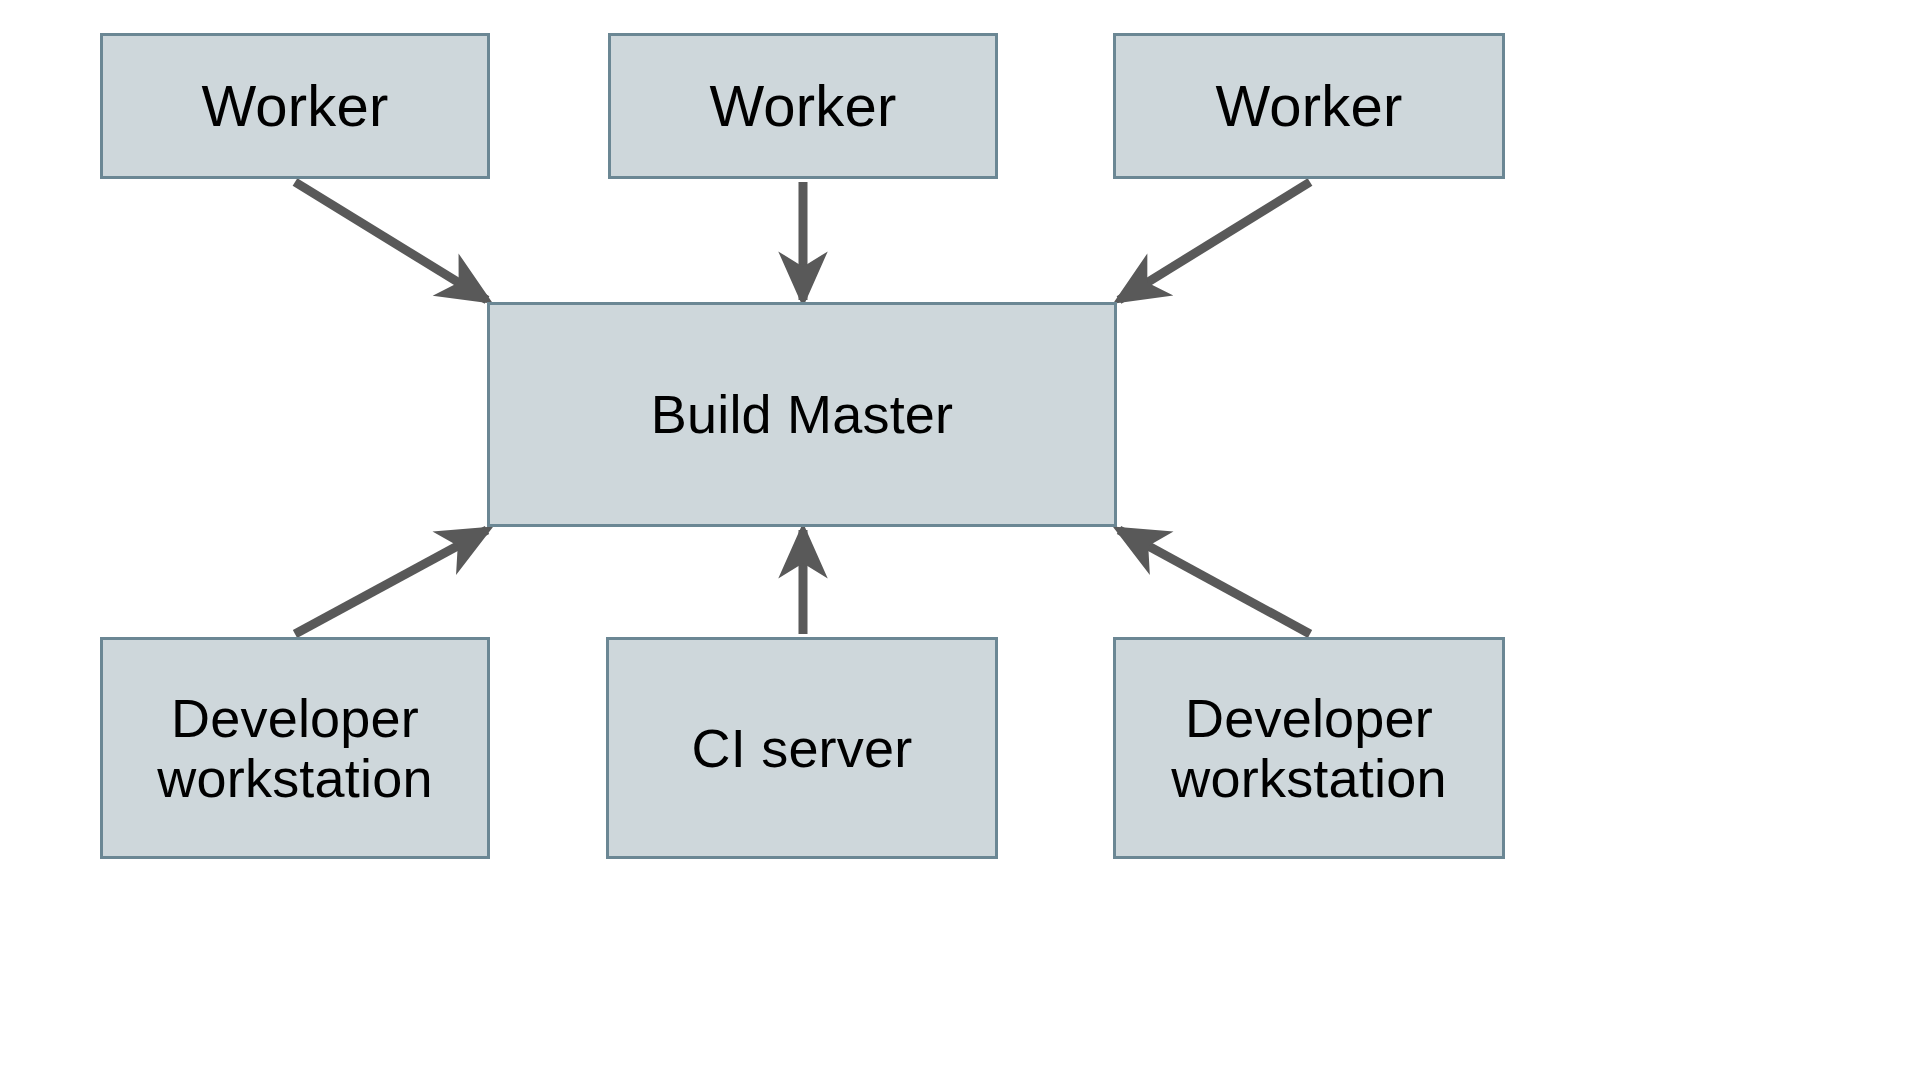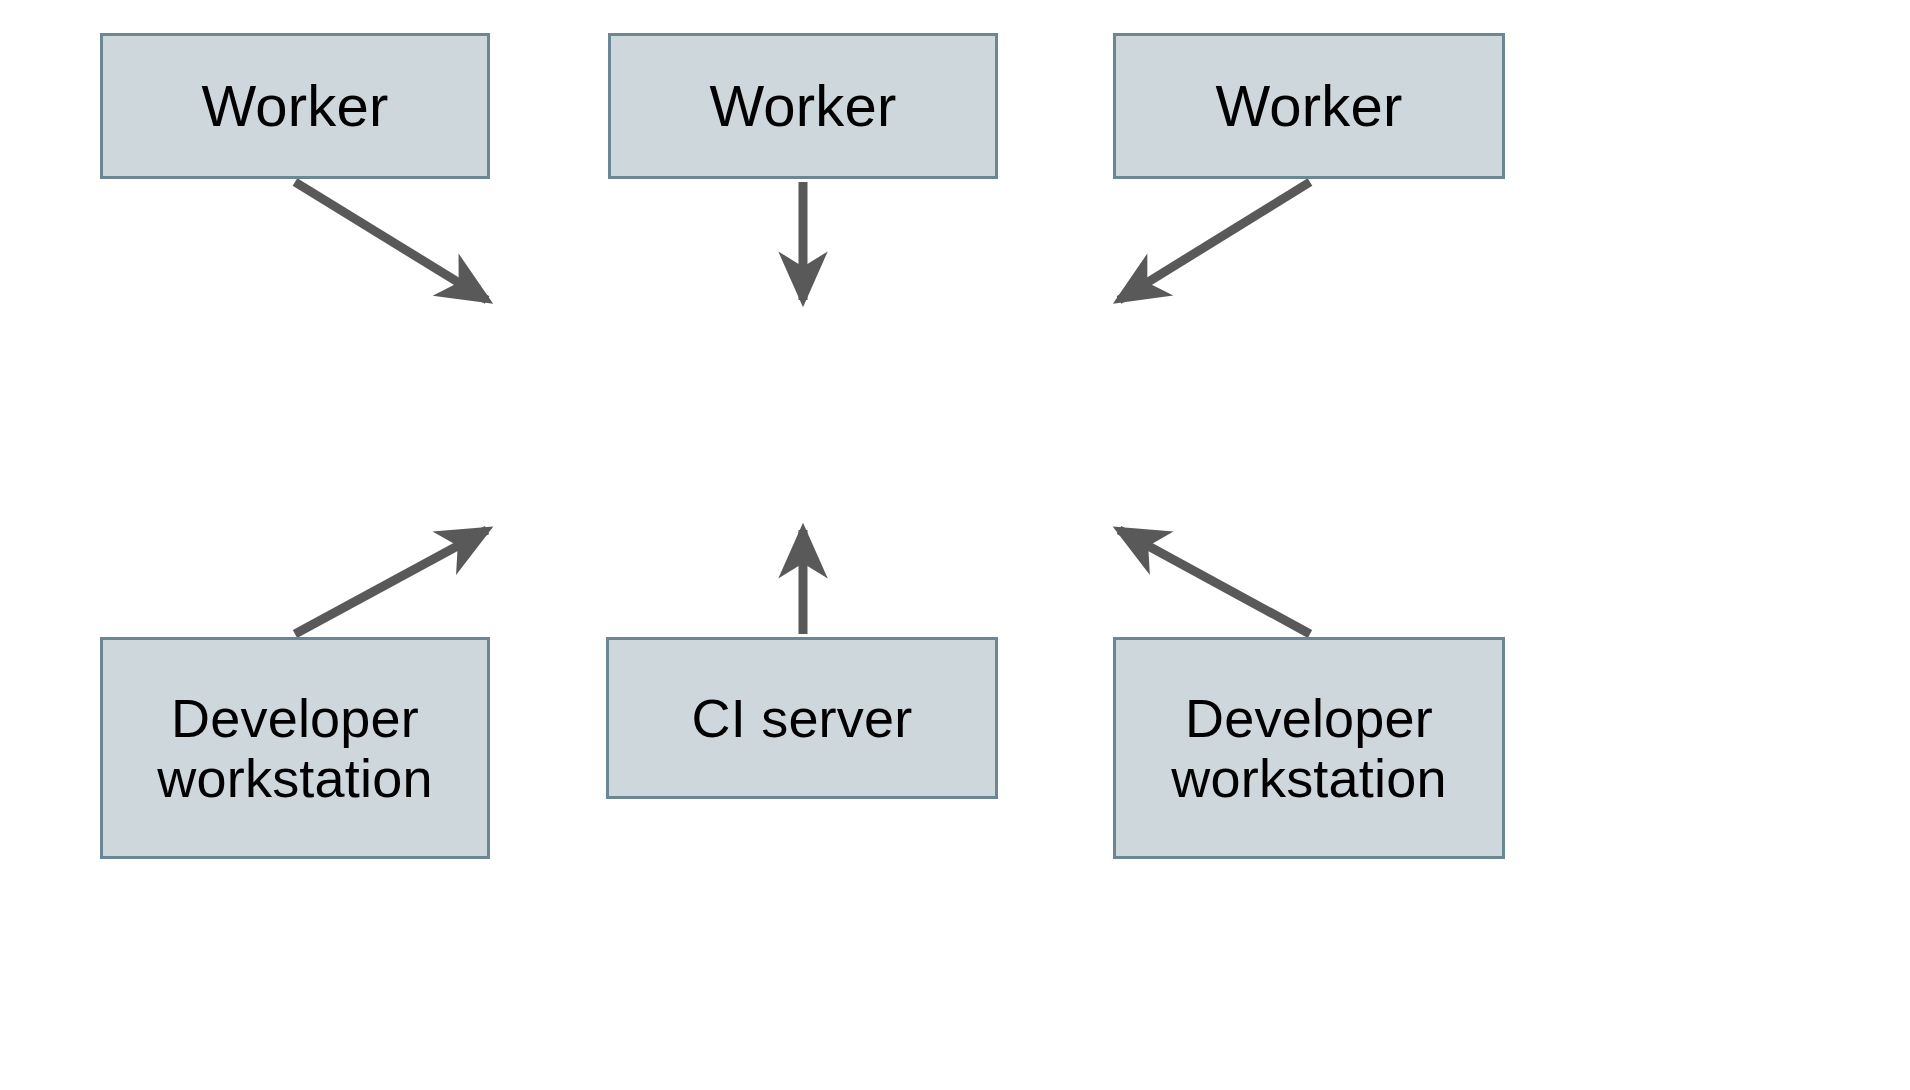--- a/index.html
+++ b/index.html
@@ -44,21 +44,21 @@
   .node-label {
     display: block;
     white-space: pre-line;
     padding: 0 10px;
   }
   #node-worker-1 { left: 100px;  top: 33px;  width: 390px; height: 146px; font-size: 58px; }
   #node-worker-2 { left: 608px;  top: 33px;  width: 390px; height: 146px; font-size: 58px; }
   #node-worker-3 { left: 1113px; top: 33px;  width: 392px; height: 146px; font-size: 58px; }
   #node-build-master { left: 487px; top: 302px; width: 630px; height: 225px; font-size: 54px; }
   #node-dev-ws-left  { left: 100px;  top: 637px; width: 390px; height: 222px; font-size: 54px; }
-  #node-ci-server    { left: 606px;  top: 637px; width: 392px; height: 162px; font-size: 54px; }
+  #node-ci-server    { left: 606px;  top: 637px; width: 392px; height: 222px; font-size: 54px; }
   #node-dev-ws-right { left: 1113px; top: 637px; width: 392px; height: 222px; font-size: 54px; }
 </style>
 </head>
 <body>
 
 <div id="diagram-canvas">
 
   <svg class="edge-layer" viewBox="0 0 1910 1090" width="1910" height="1090" xmlns="http://www.w3.org/2000/svg">
     <defs>
       <marker id="arrowhead" markerWidth="7" markerHeight="7" refX="5.6" refY="3" orient="auto" markerUnits="strokeWidth">
@@ -84,20 +84,23 @@
   </div>
 
   <div class="node" id="node-worker-2">
     <span class="node-label">Worker</span>
   </div>
 
   <div class="node" id="node-worker-3">
     <span class="node-label">Worker</span>
   </div>
 
+  <div class="node" id="node-build-master">
+    <span class="node-label">Build Master</span>
+  </div>
 
   <div class="node" id="node-dev-ws-left">
     <span class="node-label">Developer
 workstation</span>
   </div>
 
   <div class="node" id="node-ci-server">
     <span class="node-label">CI server</span>
   </div>
 

